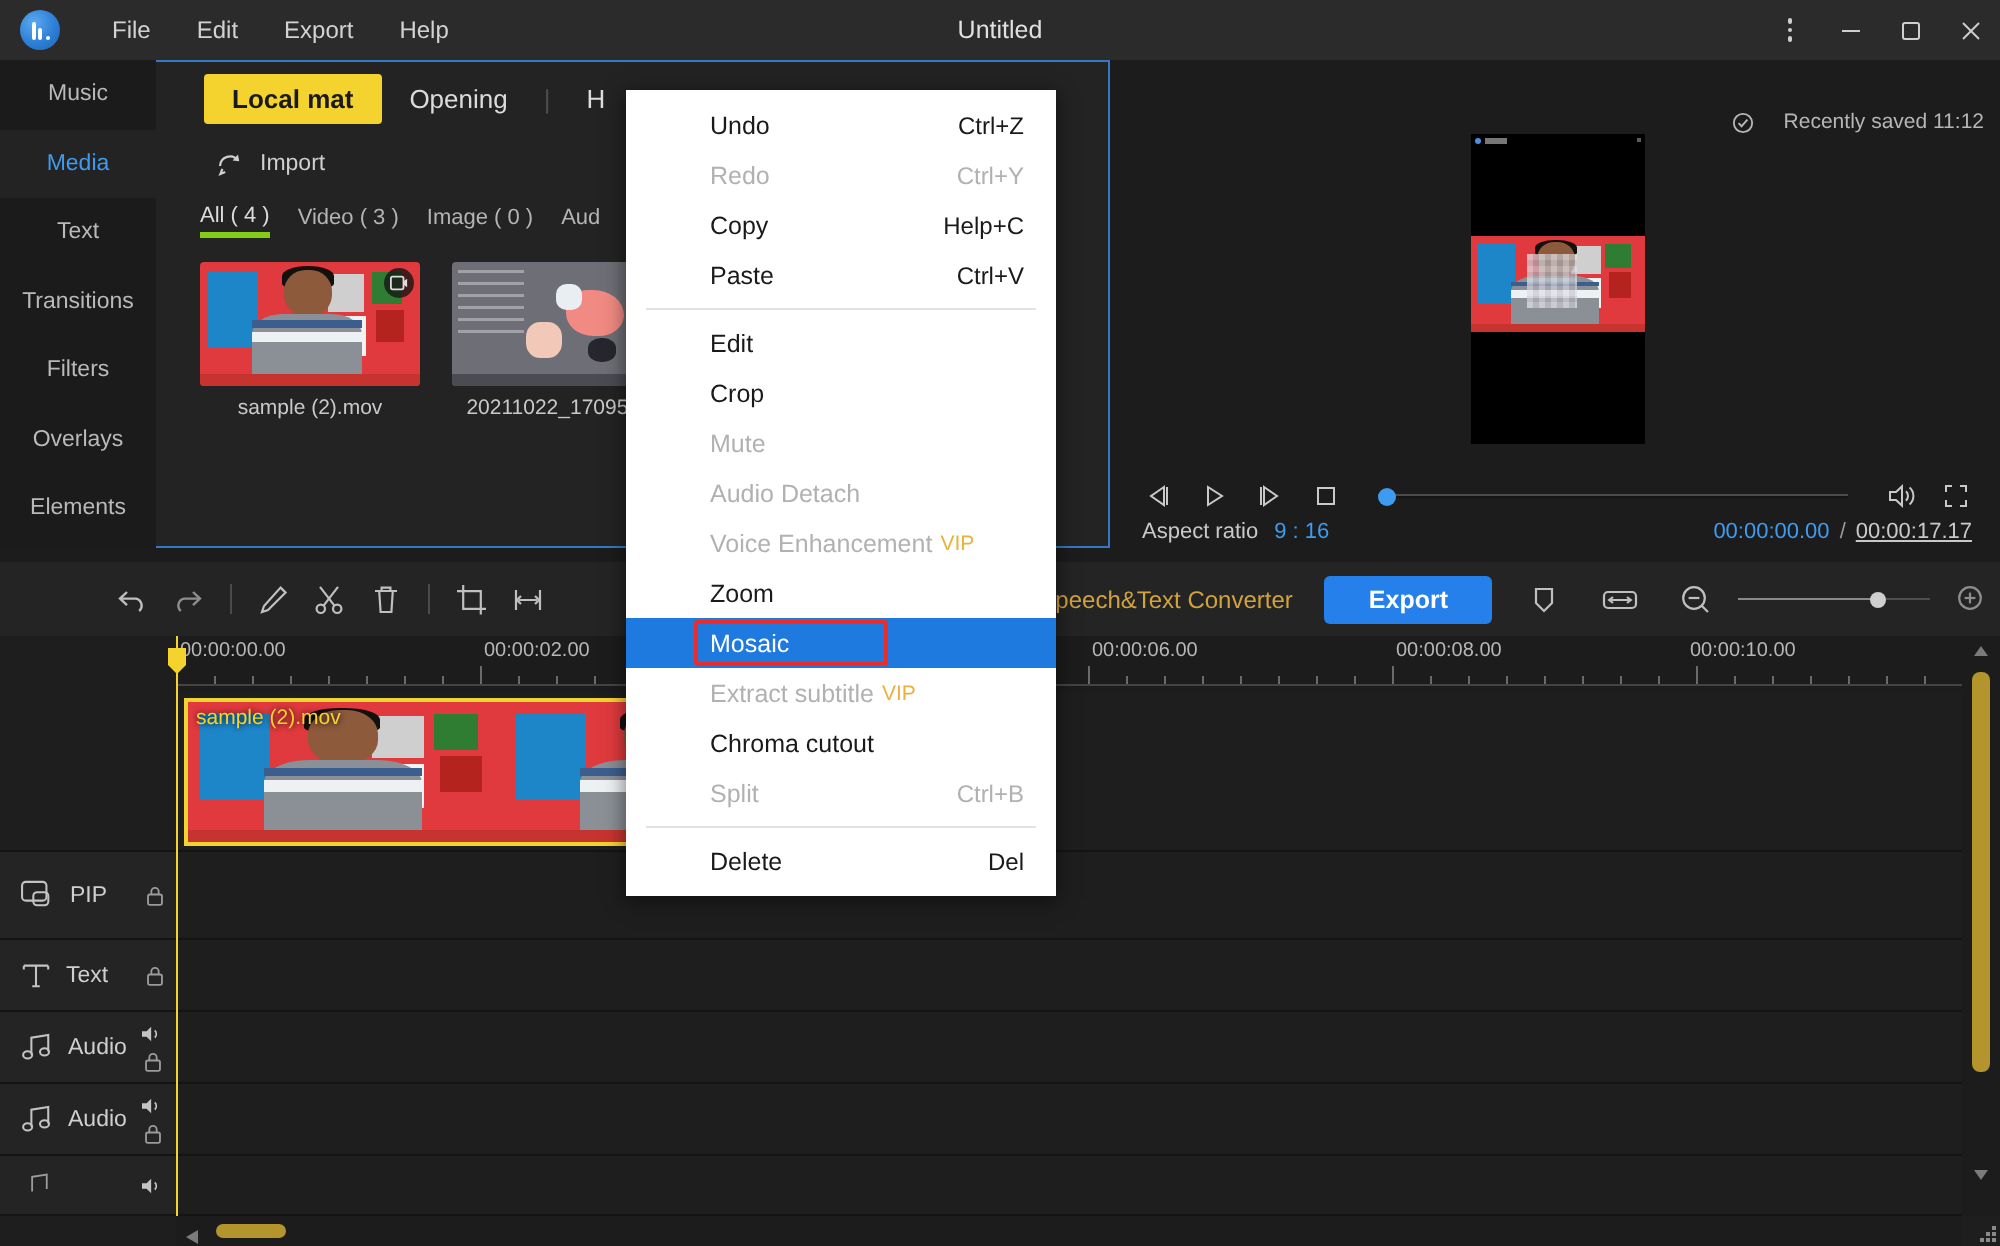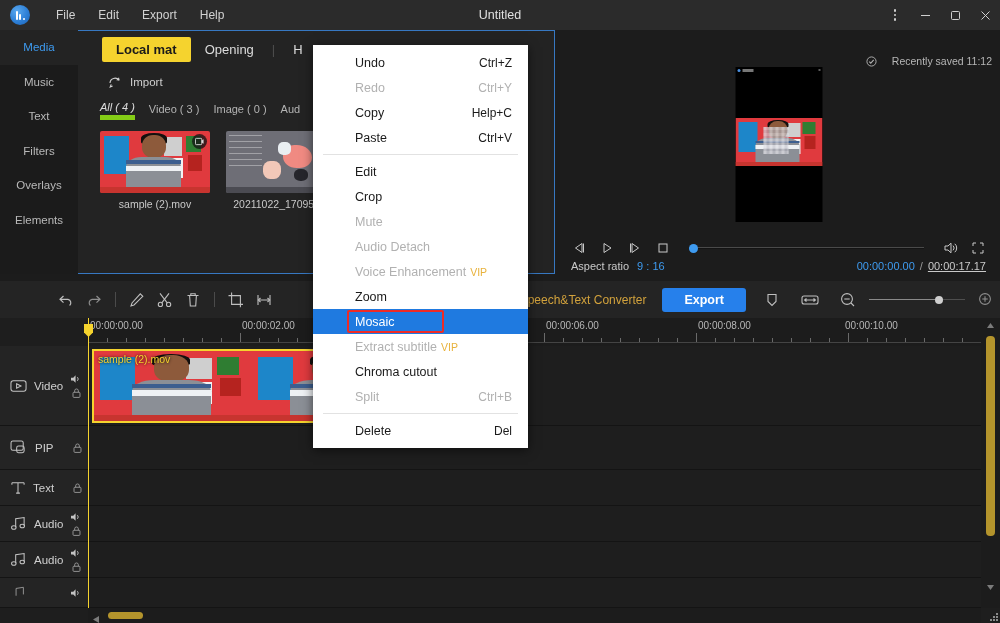--- a/index.html
+++ b/index.html
@@ -66,21 +66,21 @@
     font-size: 13px; color: #dcdcdc; padding: 5px 14px; border-radius: 2px; cursor: default;
   }
   .tab.active { background: #f5d32e; color: #1a1a1a; font-weight: bold; }
   .tab-sep { color: #4d4d4d; font-size: 13px; padding: 0 4px; }
   .import-row { height: 30px; display: flex; align-items: center; padding-left: 30px; gap: 8px; }
   .import-label { font-size: 11.5px; color: #cfcfcf; }
   .filter-row { height: 26px; display: flex; align-items: center; padding-left: 22px; gap: 14px; }
   .filter {
     font-size: 11px; color: #b4b4b4; padding-bottom: 2px; cursor: default;
   }
-  .filter.active { color: #dcdcdc; border-bottom: 5px solid #84cc16; font-style: italic; }
+  .filter.active { color: #dcdcdc; border-bottom: 3px solid #84cc16; }
   .thumbs { display: flex; padding: 8px 0 0 22px; gap: 16px; }
   .thumb-cell { width: 110px; }
   .thumb {
     width: 110px; height: 62px; border-radius: 2px; position: relative; overflow: hidden;
   }
   .thumb-badge {
     position: absolute; right: 3px; top: 3px; width: 15px; height: 15px;
     border-radius: 50%; background: rgba(20,20,20,.78);
     display: flex; align-items: center; justify-content: center;
   }
@@ -292,23 +292,24 @@
       <div class="wbtn close">
         <svg width="11" height="11" viewBox="0 0 11 11">
             <line x1="1.5" y1="1.5" x2="9.5" y2="9.5" stroke="#cfcfcf" stroke-width="1"></line>
             <line x1="9.5" y1="1.5" x2="1.5" y2="9.5" stroke="#cfcfcf" stroke-width="1"></line>
           </svg>
       </div>
     </div>
   </div>
 
   <div class="sidebar">
+    <div class="side-item">Music</div>
     <div class="side-item active">Media</div>
-    <div class="side-item">Music</div>
     <div class="side-item">Text</div>
+    <div class="side-item">Transitions</div>
     <div class="side-item">Filters</div>
     <div class="side-item">Overlays</div>
     <div class="side-item">Elements</div>
   </div>
 
   <div class="media-panel">
     <div class="tabs-row">
       <div class="tab active">Local mat</div>
       <div class="tab">Opening</div>
       <div class="tab-sep">|</div>
@@ -615,37 +616,20 @@
           <div class="rtick minor" style="left: 817px;"></div>
           <div class="rtick minor" style="left: 836px;"></div>
           <div class="rtick minor" style="left: 855px;"></div>
           <div class="rtick minor" style="left: 874px;"></div>
         </div>
     </div>
 
     <div class="tracks">
 
       <div class="track" style="height:80px">
-        <div class="thead">
-          <svg width="17" height="14" viewBox="0 0 18 14">
-            <rect x="1" y="1.5" width="16" height="11" rx="2.5" fill="none" stroke="#c3c3c3" stroke-width="1.1"></rect>
-            <path d="M7 4.6 L11.6 7 L7 9.4 Z" fill="none" stroke="#c3c3c3" stroke-width="1.1"></path>
-          </svg>
-          <span class="tname">Video</span>
-          <div class="ticons">
-            <svg width="13" height="11" viewBox="0 0 14 12">
-                <path d="M1 4.5 L3.5 4.5 L6 2 L6 10 L3.5 7.5 L1 7.5 Z" fill="#c3c3c3"></path>
-                <path d="M8 4 A3 3 0 0 1 8 8" fill="none" stroke="#c3c3c3" stroke-width="1"></path>
-              </svg>
-            <svg width="11" height="11" viewBox="0 0 12 12">
-                <rect x="2.2" y="5.2" width="7.6" height="5.6" rx="1" fill="none" stroke="#9b9b9b" stroke-width="1"></rect>
-                <path d="M4 5.2 L4 3.6 A2 2 0 0 1 8 3.6 L8 5.2" fill="none" stroke="#9b9b9b" stroke-width="1"></path>
-              </svg>
-          </div>
-        </div>
         <div class="tbody">
           <div class="clip-video">
             <span class="clip-title">sample (2).mov</span>
             <div class="clip-frame">
               <div class="art-person">
                 <div class="wall-l"></div>
                   <div class="frame"></div>
                   <div class="frame2"></div>
                 <div class="plant"></div>
                   <div class="box"></div>

